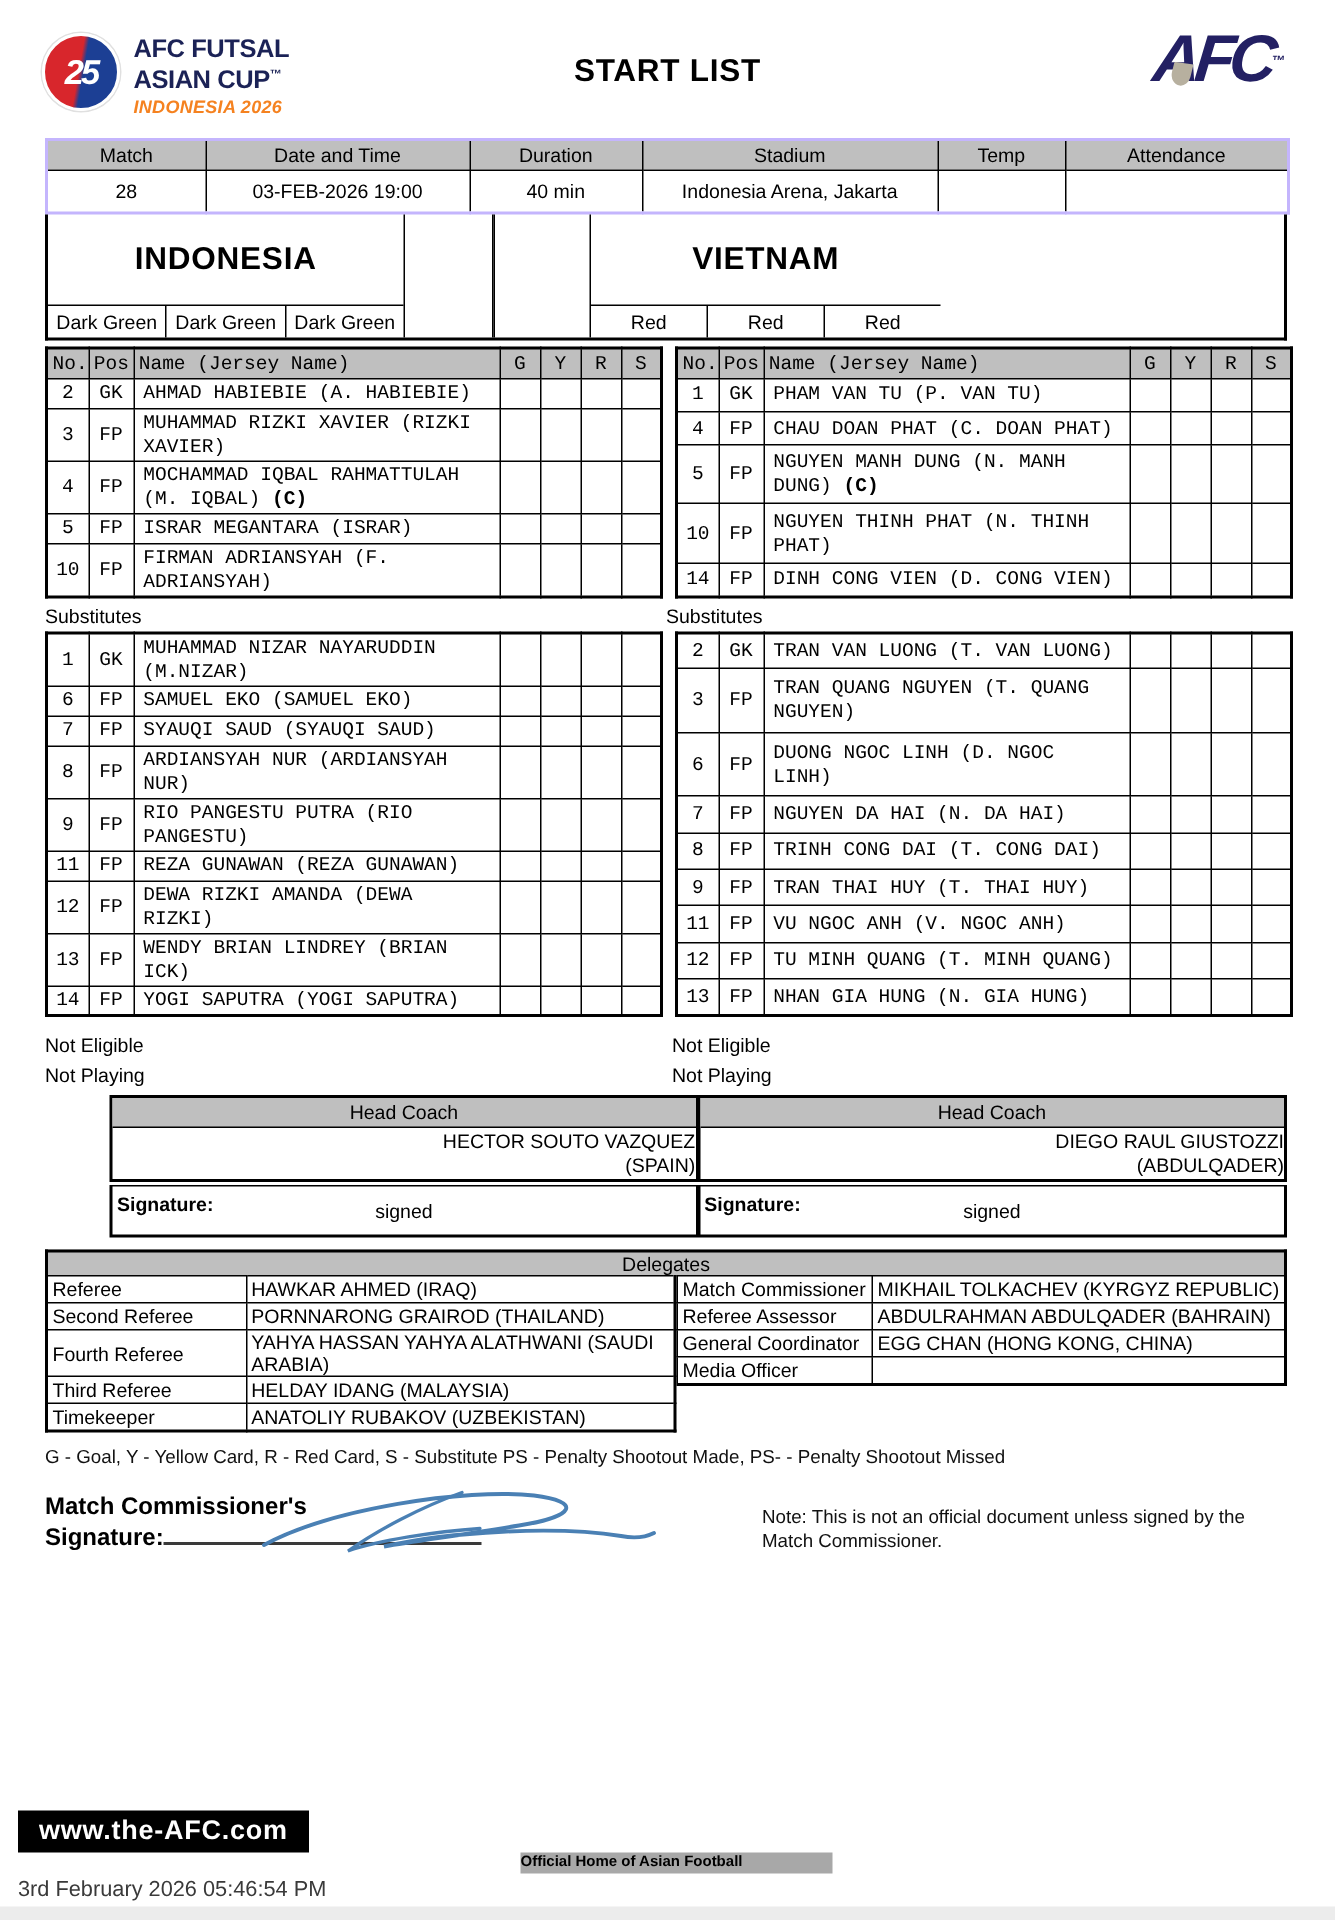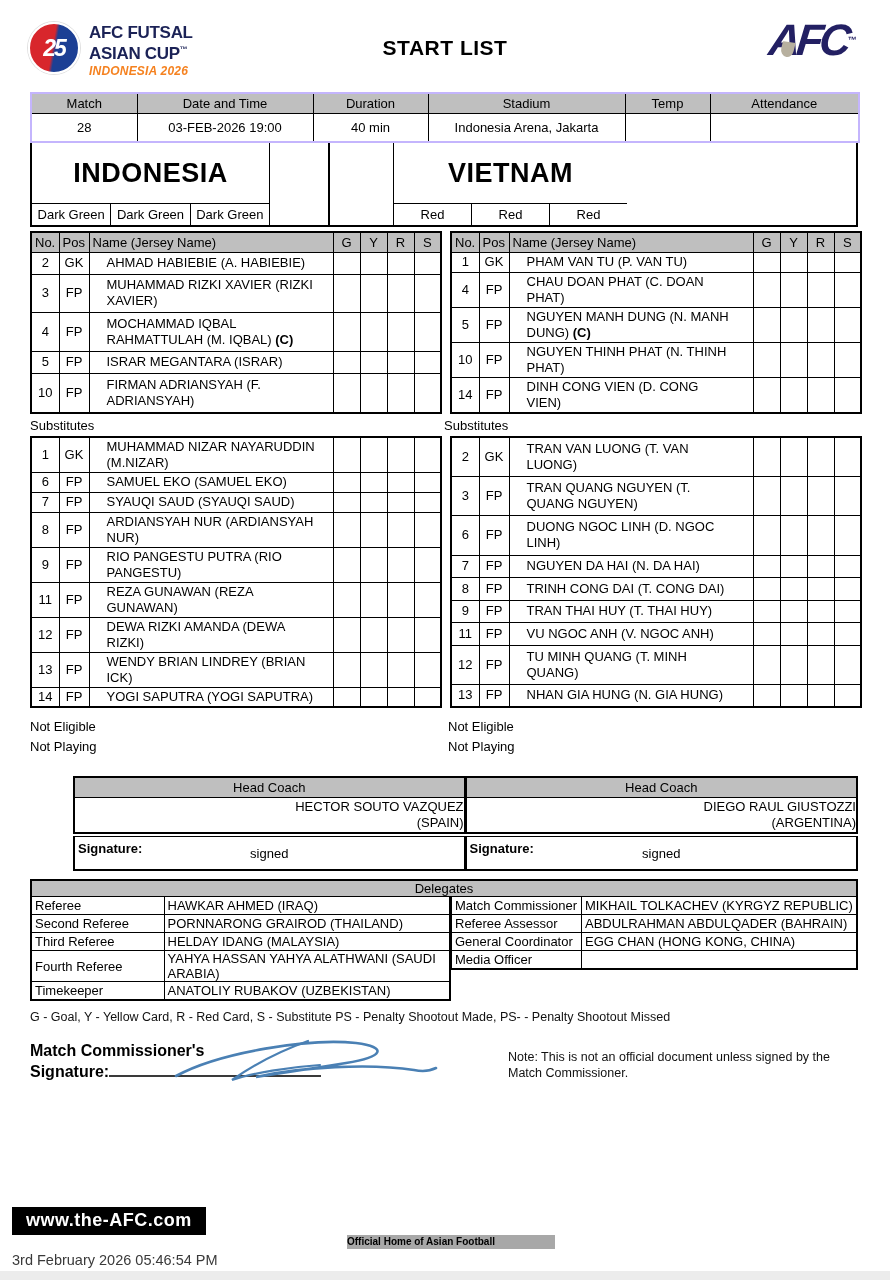--- a/index.html
+++ b/index.html
@@ -61,58 +61,58 @@
   .match-table { width: 828px; border: 2px solid #c4b5fd; }
   .match-table th { height: 20px; text-align: center; }
   .match-table td { height: 29px; text-align: center; }
 
   
   .team-score { display: flex; width: 828px; height: 84px; border: 2px solid #000; border-top: none; }
   .ts-team { display: flex; flex-direction: column; }
   .ts-name {
     flex: 1; border-bottom: 1px solid #000;
     display: flex; align-items: center; justify-content: center;
-    font-size: 27px; font-weight: bold; letter-spacing: 0.5px;
+    font-size: 21px; font-weight: bold; letter-spacing: 0.5px;
   }
   .ts-colors { display: flex; height: 21px; }
   .ts-color {
     flex: 1; border-right: 1px solid #000;
     display: flex; align-items: center; justify-content: center; font-size: 13px;
   }
   .ts-color:last-child { border-right: none; }
   .ts-spacer { border-left: 1px solid #000; border-right: 1px solid #000; }
   .ts-grid { display: flex; flex-direction: column; }
   .ts-row { display: flex; height: 21px; border-bottom: 1px solid #000; }
   .ts-row:last-child { border-bottom: none; }
   .ts-box { width: 56px; border-right: 1px solid #000; }
   .ts-label {
     flex: 1; border-right: 1px solid #000;
     display: flex; align-items: center; justify-content: center; font-size: 13px;
   }
   .ts-box.last { width: 57px; border-right: none; }
 
   
-  .rosters { display: flex; gap: 8px; margin-top: 4px; }
+  .rosters { display: flex; gap: 8px; margin-top: 4px; font-family: Liberation Mono, monospace; }
   .roster { width: 410px; border: 2px solid #000; }
   .roster th { height: 20px; background: #bfbfbf; text-align: left; padding: 0 3px; }
   .roster th.c { text-align: center; padding: 0; }
   .roster td { height: 20px; padding: 0 2px; line-height: 16px; }
   .roster td.c { text-align: center; }
-  .roster td.nm { padding: 1px 17px; }
+  .roster td.nm { padding: 1px 6px; }
   .roster td.nm b { font-weight: bold; }
 
   .sub-row { display: flex; gap: 4px; margin-top: 4px; margin-bottom: 3px; }
   .sub-row span { width: 410px; font-size: 13px; }
   .flag-row { display: flex; gap: 8px; font-size: 13px; }
   .flag-row span { width: 410px; }
   .ne { margin-top: 11px; }
   .np { margin-top: 5px; }
 
   
-  .coaches { display: flex; margin-top: 22px; padding-left: 43px; }
+  .coaches { display: flex; margin-top: 6px; padding-left: 43px; }
   .coach { width: 414px; }
   .coach-box { border: 2px solid #000; }
   .coach + .coach .coach-box, .coach + .coach .coach-sig { border-left: 1px solid #000; }
   .coach-hdr {
     height: 20px; background: #bfbfbf; border-bottom: 1px solid #000;
     display: flex; align-items: center; justify-content: center; font-size: 13px;
   }
   .coach-name { height: 34px; text-align: right; font-size: 13px; line-height: 16px; padding-top: 1px; }
   .coach-sig {
     border: 2px solid #000; border-top: 1px solid #000; margin-top: 2px; height: 35px;
@@ -612,21 +612,21 @@
       <div class="coach-sig">
         <span class="lbl">Signature:</span>
         <span>signed</span>
       </div>
     </div>
     <div class="coach">
       <div class="coach-box">
         <div class="coach-hdr">Head Coach</div>
         <div class="coach-name">
           <div>DIEGO RAUL GIUSTOZZI</div>
-          <div>(ARGENTINA)</div>
+          <div>(ABDULQADER)</div>
         </div>
       </div>
       <div class="coach-sig">
         <span class="lbl">Signature:</span>
         <span>signed</span>
       </div>
     </div>
   </div>
 
   <div class="delegates-hdr">Delegates</div>
@@ -642,27 +642,27 @@
             <td>Referee</td>
             <td>HAWKAR AHMED (IRAQ)</td>
           </tr>
 
           <tr>
             <td>Second Referee</td>
             <td>PORNNARONG GRAIROD (THAILAND)</td>
           </tr>
 
           <tr>
+            <td>Fourth Referee</td>
+            <td>YAHYA HASSAN YAHYA ALATHWANI (SAUDI ARABIA)</td>
+          </tr>
+
+          <tr>
             <td>Third Referee</td>
             <td>HELDAY IDANG (MALAYSIA)</td>
-          </tr>
-
-          <tr>
-            <td>Fourth Referee</td>
-            <td>YAHYA HASSAN YAHYA ALATHWANI (SAUDI ARABIA)</td>
           </tr>
 
           <tr>
             <td>Timekeeper</td>
             <td>ANATOLIY RUBAKOV (UZBEKISTAN)</td>
           </tr>
         </tbody>
     </table>
     <table class="del del-right">
       <colgroup>

